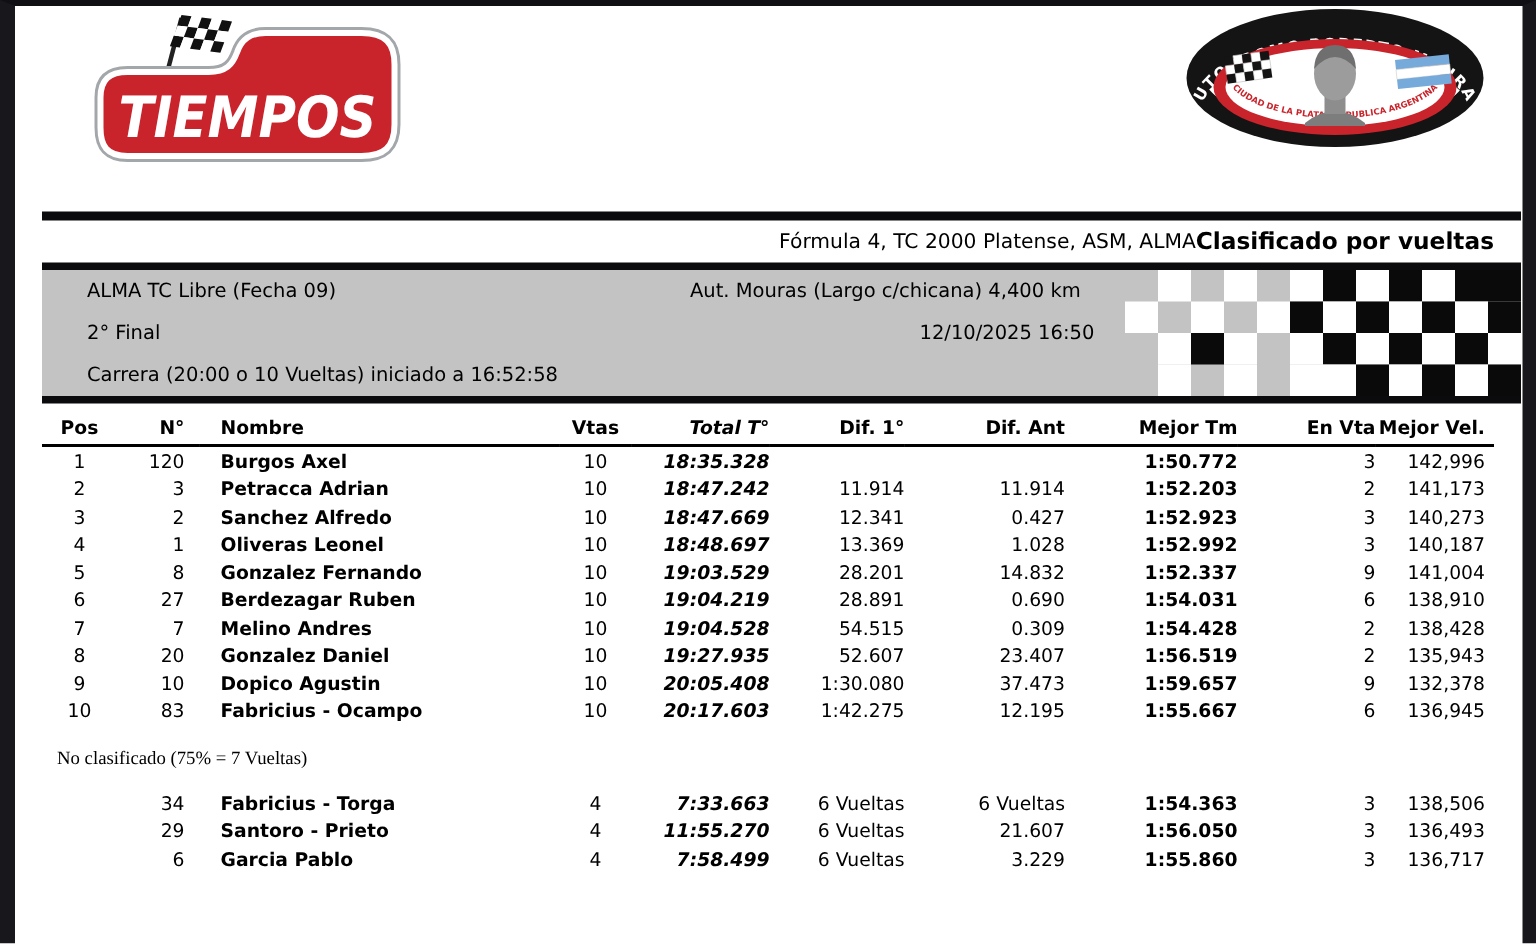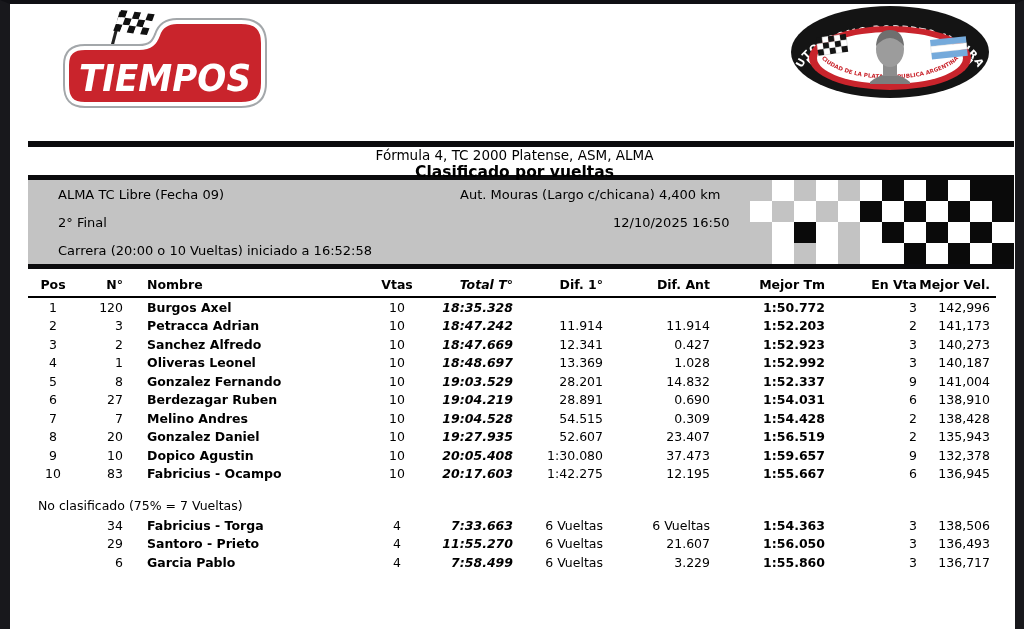--- a/index.html
+++ b/index.html
@@ -9,23 +9,22 @@
     border-left:10px solid #18181c;border-right:9px solid #18181c;border-top:4px solid #101014;
     font-family:"DejaVu Sans","Liberation Sans",sans-serif;color:#000;
   }
   .content{position:absolute;left:18px;top:0;width:986px;}
   .logo-row{position:relative;height:137px;}
   .tiempos-logo{position:absolute;left:33px;top:2px;width:212px;height:104px;}
   .mouras-logo{position:absolute;right:24px;top:0;width:200px;height:96px;}
   .rule{height:5px;background:#0b0b0d;}
   .rule.top{height:6px;}
   .title-row{
-    height:28px;display:flex;align-items:center;justify-content:flex-start;
+    height:28px;display:flex;align-items:center;justify-content:flex-end;
     padding:0 18px 0 5px;
-    flex-direction:column;
   }
   .category-line{font-size:13.5px;}
   .report-title{font-size:15.5px;font-weight:bold;}
   .banner{position:relative;height:84px;background:#c3c3c3;font-size:13px;}
   .banner span{position:absolute;white-space:nowrap;}
   .b-champ{left:30px;top:7px;}
   .b-track{left:432px;top:7px;}
   .b-session{left:30px;top:35px;}
   .b-dt{left:585px;top:35px;}
   .b-race{left:30px;top:63px;}
@@ -44,21 +43,21 @@
   .c-num{text-align:right;padding-right:10px;}
   .c-name{text-align:left;padding-left:14px;font-weight:bold;}
   th.c-name{font-weight:bold;}
   .c-vtas{text-align:center;}
   .c-total{text-align:right;font-weight:bold;font-style:italic;}
   .c-dif1{text-align:right;}
   .c-difant{text-align:right;}
   .c-mtm{text-align:right;font-weight:bold;}
   .c-envta{text-align:right;}
   .c-mvel{text-align:right;padding-right:6px;}
-  .nc-label{margin:15px 0 3px 10px;font-size:12.5px;}
+  .nc-label{margin:15px 0 13px 10px;font-size:12.5px;font-family:Liberation Serif, serif;}
 </style>
 </head>
 <body>
 
 <div class="page">
   <div class="content">
 
     <div class="logo-row">
 
       <svg class="tiempos-logo" viewBox="0 0 212 104">

